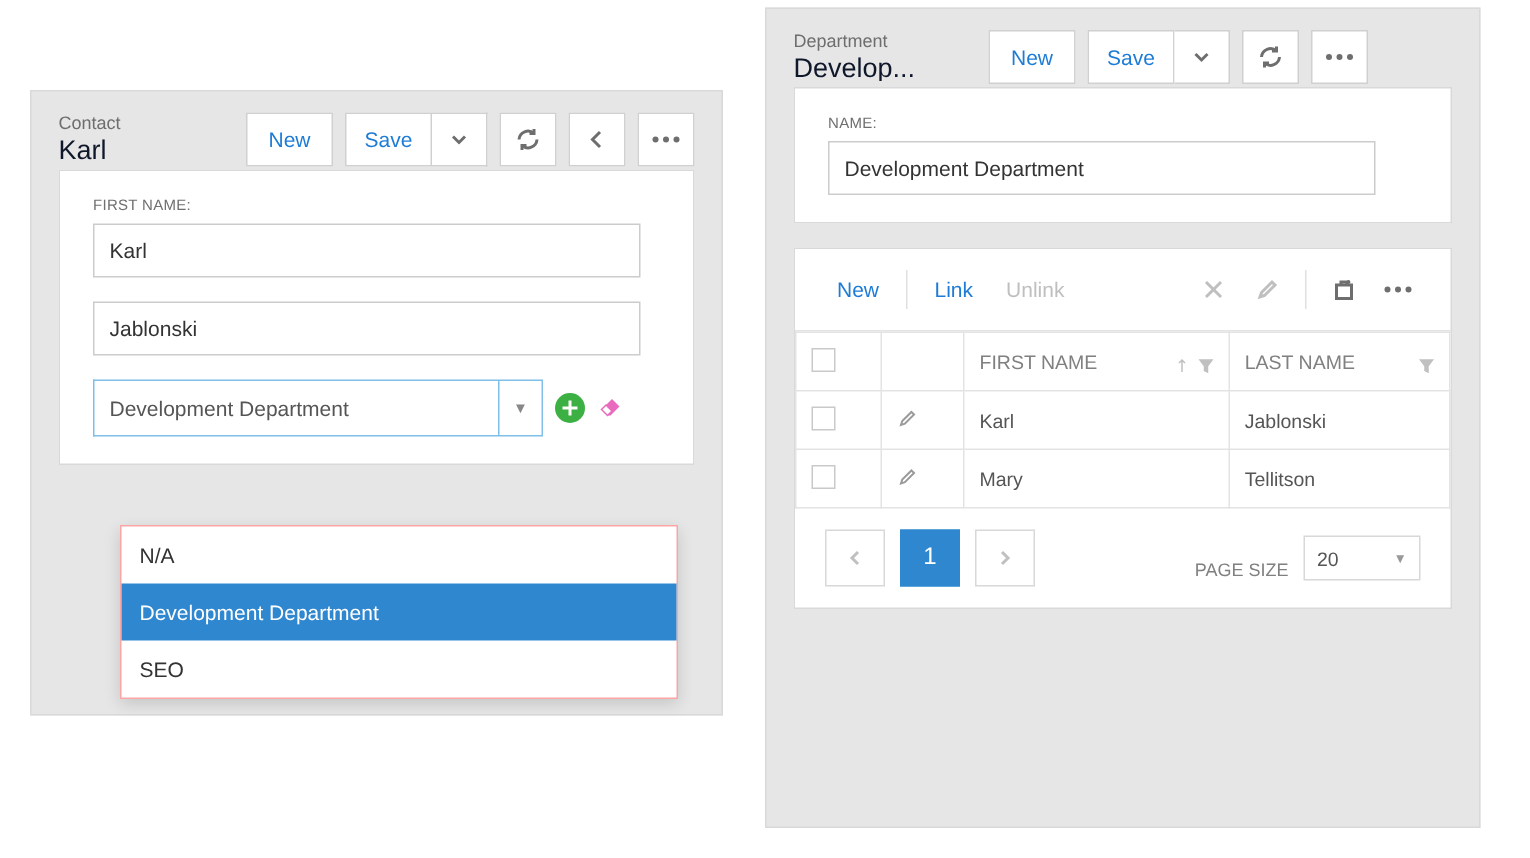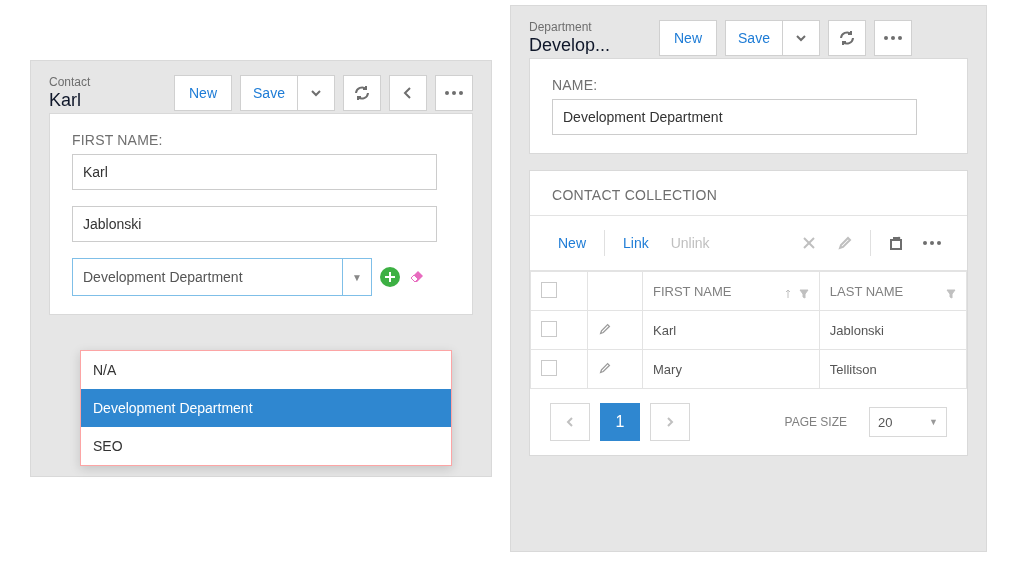--- a/index.html
+++ b/index.html
@@ -1,37 +1,37 @@
 <!DOCTYPE html>
 <html><head>
 <meta charset="utf-8">
 <style>
   html,body{margin:0;padding:0;width:1020px;height:572px;background:#fff;font-family:"Segoe UI",Arial,sans-serif;color:#333;overflow:hidden}
   .panel{position:absolute;background:#e6e6e6;border:1px solid #d9d9d9}
-  .panel-left{left:30px;top:60px;width:460px;height:415px}
+  .panel-left{left:20px;top:60px;width:460px;height:415px}
   .panel-right{left:510px;top:5px;width:475px;height:545px}
   .hdr{display:flex;align-items:flex-start;padding:14px 18px 2px 18px}
   .hdr-title-block{flex:1;min-width:0}
   .hdr-small{font-size:12px;color:#6e6e6e;margin-bottom:2px}
   .hdr-big{font-size:18px;color:#0f172a;line-height:1;white-space:nowrap;overflow:hidden;text-overflow:ellipsis}
   .btn-row{display:flex;align-items:center;gap:8px}
   .btn{background:#fff;border:1px solid #d0d0d0;height:34px;display:flex;align-items:center;justify-content:center;font-size:14px;cursor:pointer;color:#333}
   .btn.primary{color:#1e7cd6}
   .btn.newb{width:56px}
   .btn.saveb{width:56px}
   .btn.icon{width:36px}
   .btn-group{display:flex}
   .btn-group .btn{border-radius:0}
   .btn-group .btn + .btn{border-left:none}
   .btn svg{width:16px;height:16px;fill:none;stroke:#6e6e6e;stroke-width:2}
   .dots{display:flex;gap:3px}
   .dots span{width:4px;height:4px;background:#6e6e6e;border-radius:50%}
   .card{margin:0 18px 16px 18px;background:#fff;border:1px solid #d9d9d9}
   .card-pad{padding:18px 22px}
-  .flabel{font-size:14px;color:#6f6f6f;margin-bottom:6px;letter-spacing:.2px}
+  .flabel{font-size:10px;color:#6f6f6f;margin-bottom:6px;letter-spacing:.2px}
   .tinput{width:100%;box-sizing:border-box;height:36px;border:1px solid #ccc;padding:0 10px;font-size:14px;color:#333;background:#fff;outline:none}
   .tinput.wide{width:365px}
   .ffield{margin-bottom:16px}
   .combo-row{display:flex;align-items:center;gap:8px}
   .combo{position:relative;display:flex;width:300px}
   .combo-display{flex:1;height:36px;border:1px solid #7fbfe8;border-right:none;padding:0 10px;display:flex;align-items:center;font-size:14px;color:#555;background:#fff}
   .combo-caret{width:28px;height:36px;border:1px solid #7fbfe8;background:#fff;display:flex;align-items:center;justify-content:center;color:#888;font-size:10px;cursor:pointer}
   .combo-add{width:20px;height:20px;border-radius:50%;background:#3cb043;display:flex;align-items:center;justify-content:center;cursor:pointer}
   .combo-add svg{width:12px;height:12px;stroke:#fff;stroke-width:2}
   .combo-erase{width:18px;height:18px;display:flex;align-items:center;justify-content:center;cursor:pointer}
@@ -53,21 +53,21 @@
   .th-icons{display:flex;gap:6px;align-items:center}
   .th-icons svg{width:10px;height:10px;stroke:#c0c0c0;fill:#c0c0c0}
   .chk{width:14px;height:14px;border:1px solid #c9c9c9;background:#fff;display:inline-block}
   .col-chk{width:36px;text-align:center}
   .col-edit{width:34px;text-align:center}
   .pager{display:flex;align-items:center;padding:14px 20px;justify-content:space-between}
   .pgbtns{display:flex;gap:10px}
   .pgbtn{width:38px;height:36px;border:1px solid #d8d8d8;background:#fff;display:flex;align-items:center;justify-content:center;cursor:pointer}
   .pgbtn.active{background:#2f87d0;border-color:#2f87d0;color:#fff}
   .pgbtn svg{stroke:#c0c0c0;stroke-width:2;fill:none;width:12px;height:12px}
-  .pgsize{display:flex;align-items:center;gap:22px;font-size:12px;color:#808080}
+  .pgsize{display:flex;align-items:flex-end;gap:10px;font-size:12px;color:#808080}
   .pgsel{width:60px;height:28px;border:1px solid #d8d8d8;display:flex;align-items:center;justify-content:space-between;padding:0 8px;font-size:13px;color:#555;background:#fff;cursor:pointer}
 </style>
 </head>
 <body>
 
 <div class="panel panel-left">
   <div class="hdr">
     <div class="hdr-title-block">
       <div class="hdr-small">Contact</div>
       <div class="hdr-big">Karl</div>
@@ -177,21 +177,20 @@
   </div>
 
   <div class="card">
     <div class="card-pad">
       <div class="flabel">NAME:</div>
       <input class="tinput wide" value="Development Department" style="">
     </div>
   </div>
 
   <div class="card" style="padding:0">
-    <div class="section-title">CONTACT COLLECTION</div>
     <div class="coll-toolbar">
       <span class="link-txt">New</span>
       <div class="vsep"></div>
       <span class="link-txt">Link</span>
       <span class="link-txt dis">Unlink</span>
       <div style="flex:1"></div>
       <div class="ticon">
           <svg viewBox="0 0 16 16">
             <line x1="3" y1="3" x2="13" y2="13"></line>
             <line x1="13" y1="3" x2="3" y2="13"></line>

